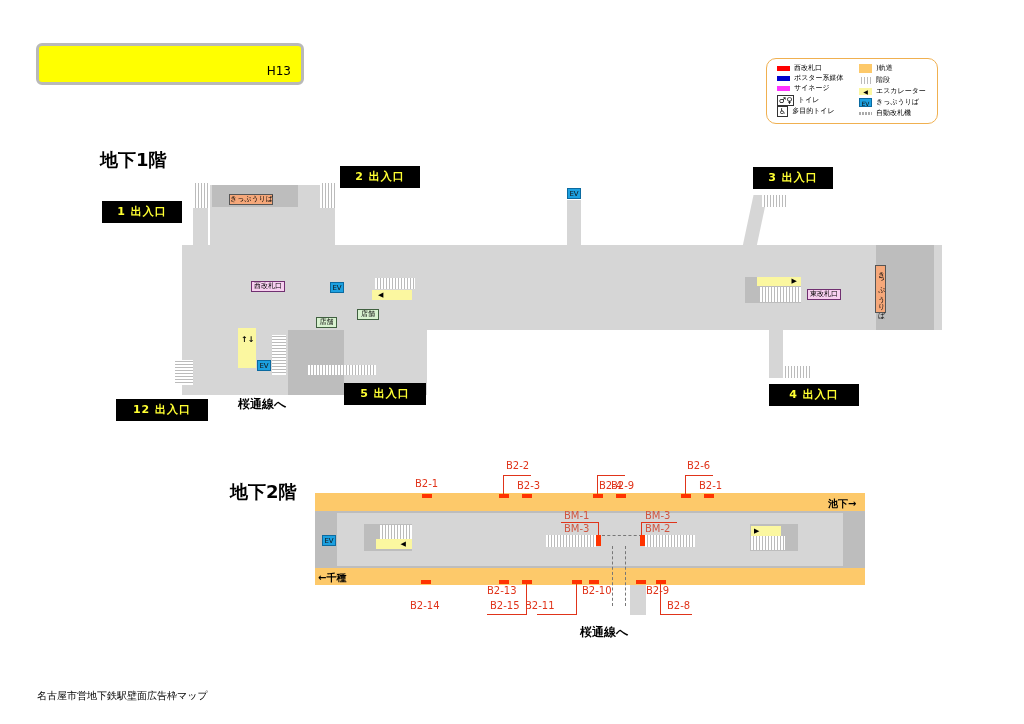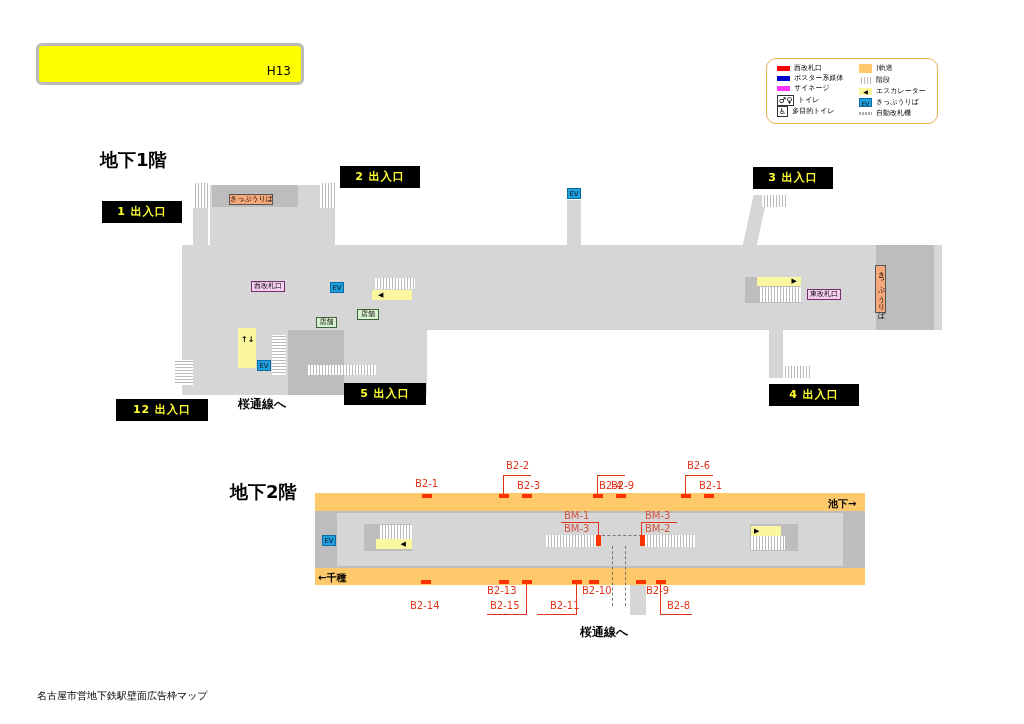--- a/index.html
+++ b/index.html
@@ -202,21 +202,21 @@
 <div class="abs adlbl" style="left:410px;top:600px">B2-14</div>
 <div class="abs ad" style="left:499px;top:580px;width:10px;height:4px"></div>
 <div class="abs adlbl" style="left:487px;top:585px">B2-13</div>
 <div class="abs ad" style="left:522px;top:580px;width:10px;height:4px"></div>
 <div class="abs redline" style="left:526px;top:584px;width:1px;height:30px"></div>
 <div class="abs redline" style="left:487px;top:614px;width:40px;height:1px"></div>
 <div class="abs adlbl" style="left:490px;top:600px">B2-15</div>
 <div class="abs ad" style="left:572px;top:580px;width:10px;height:4px"></div>
 <div class="abs redline" style="left:576px;top:584px;width:1px;height:30px"></div>
 <div class="abs redline" style="left:537px;top:614px;width:40px;height:1px"></div>
-<div class="abs adlbl" style="left:550px;top:600px">B2-11</div>
+<div class="abs adlbl" style="left:525px;top:600px">B2-11</div>
 <div class="abs ad" style="left:589px;top:580px;width:10px;height:4px"></div>
 <div class="abs adlbl" style="left:582px;top:585px">B2-10</div>
 <div class="abs ad" style="left:636px;top:580px;width:10px;height:4px"></div>
 <div class="abs adlbl" style="left:646px;top:585px">B2-9</div>
 <div class="abs ad" style="left:656px;top:580px;width:10px;height:4px"></div>
 <div class="abs redline" style="left:660px;top:584px;width:1px;height:30px"></div>
 <div class="abs redline" style="left:660px;top:614px;width:32px;height:1px"></div>
 <div class="abs adlbl" style="left:667px;top:600px">B2-8</div>
 
 <div class="abs footer">名古屋市営地下鉄駅壁面広告枠マップ</div>

